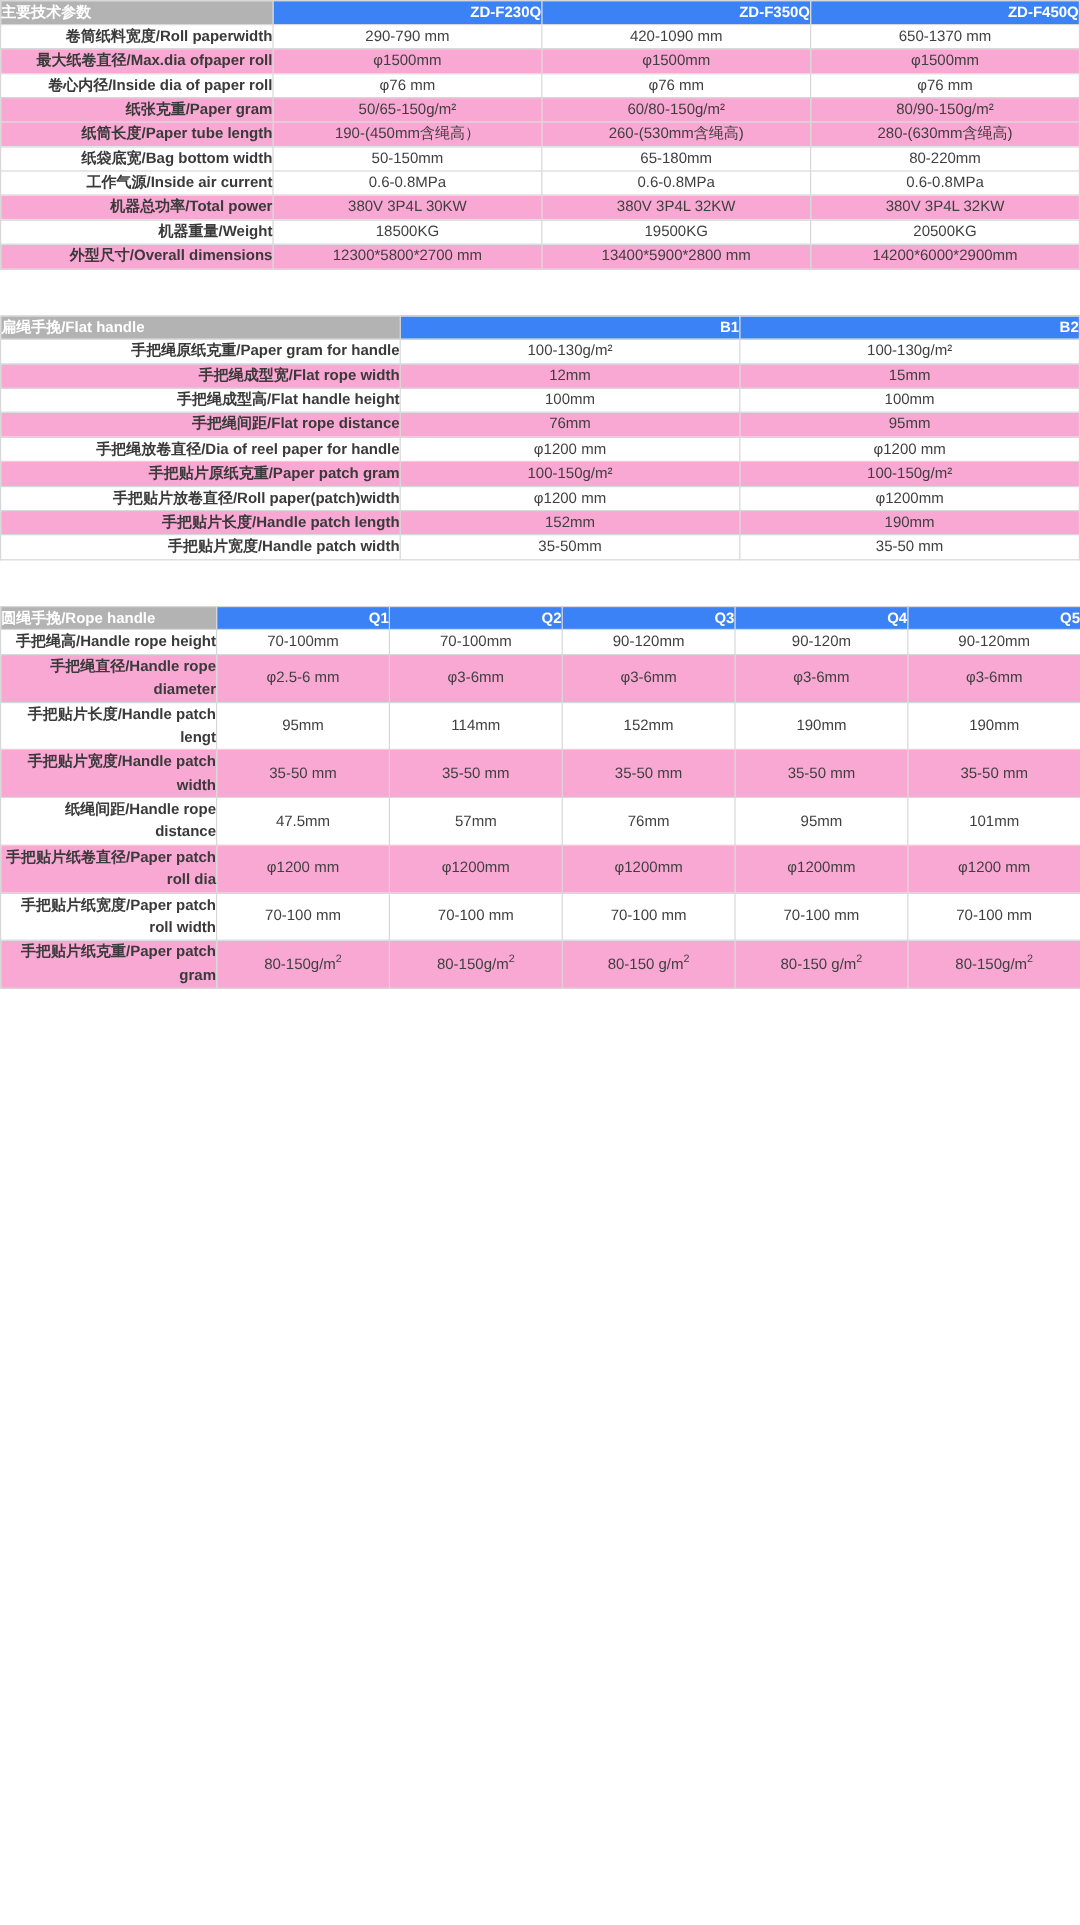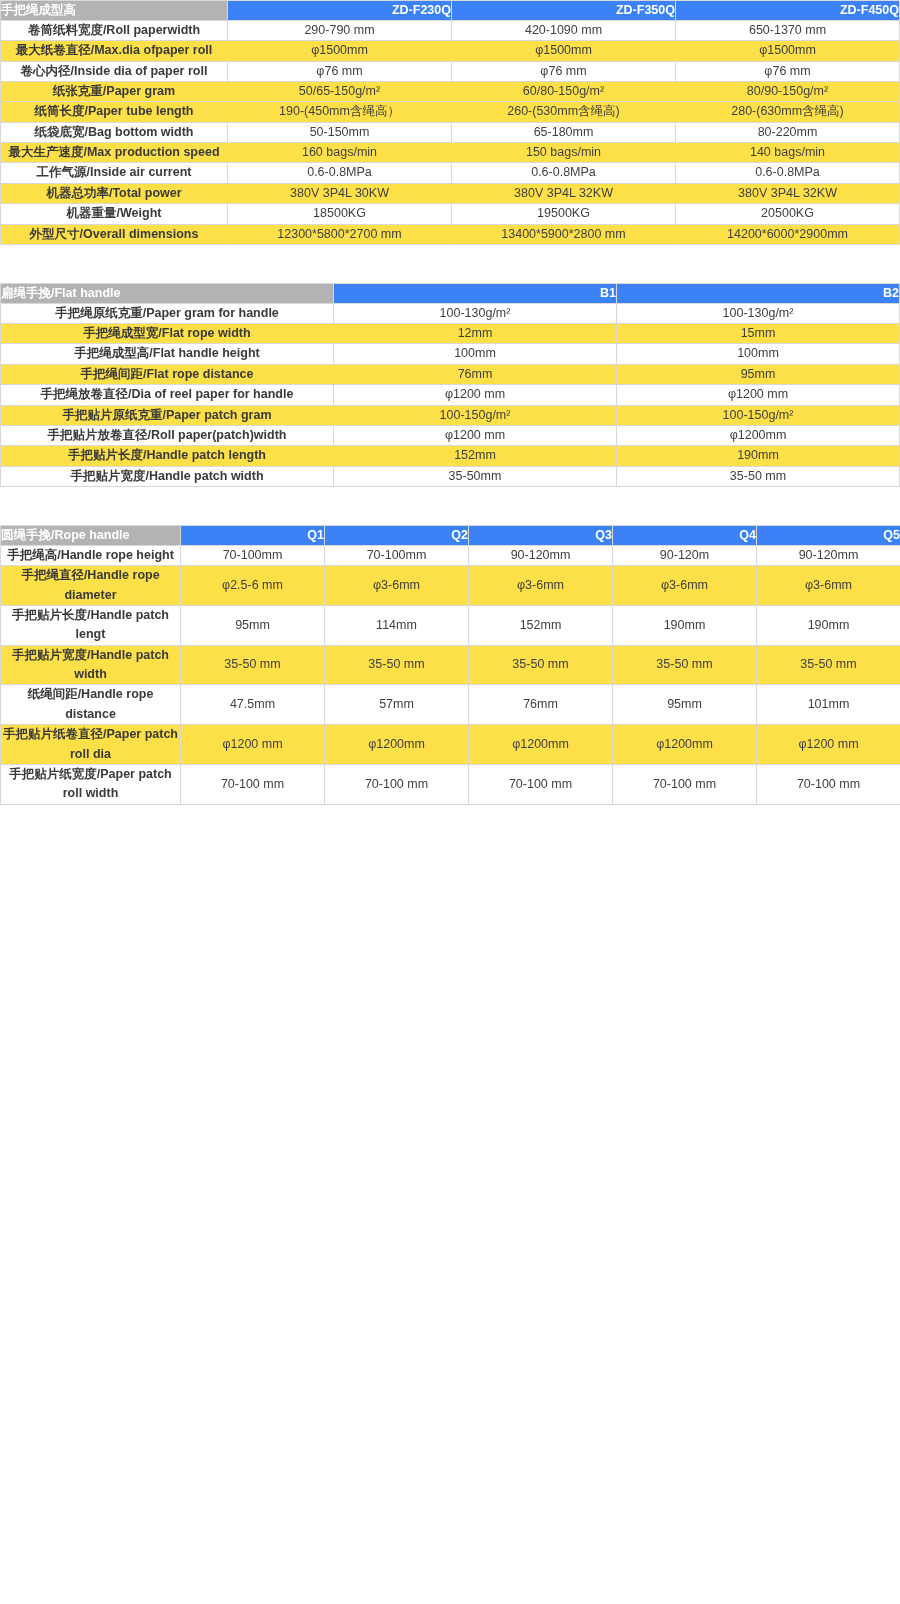--- a/index.html
+++ b/index.html
@@ -46,31 +46,31 @@
     padding: 13px 6px;
     text-align: right;
     line-height: 1.5;
   }
   .row-label {
     font-size: 12.5px;
     font-weight: bold;
     color: #3a3a3a;
     padding: 12px 12px;
     line-height: 1.55;
-    text-align: center;
+    text-align: right;
   }
   .cell {
     font-size: 12.5px;
     color: #3f3f3f;
     padding: 12px 6px;
     text-align: center;
     line-height: 1.55;
   }
   tr.even .row-label, tr.even .cell {
-    background: #fde047;
+    background: #f9a8d4;
   }
   tr.odd .row-label, tr.odd .cell {
     background: #ffffff;
   }
   
   table.t1 col.c0 { width: 227px; }
   table.t1 col.cx { width: 224px; }
   table.t2 col.c0 { width: 333px; }
   table.t2 col.cx { width: 283px; }
   table.t3 col.c0 { width: 180px; }
@@ -84,21 +84,21 @@
 
   <table class="spec t1">
     <colgroup>
         <col class="c0">
         <col class="cx">
         <col class="cx">
         <col class="cx">
       </colgroup>
     <thead>
       <tr>
-        <th class="hdr-label">手把绳成型高</th>
+        <th class="hdr-label">主要技术参数</th>
         <th class="hdr-col">ZD-F230Q</th>
         <th class="hdr-col">ZD-F350Q</th>
         <th class="hdr-col">ZD-F450Q</th>
       </tr>
     </thead>
     <tbody>
       <tr class="odd">
         <td class="row-label">卷筒纸料宽度/Roll paperwidth</td>
         <td class="cell">290-790 mm</td>
         <td class="cell">420-1090 mm</td>
@@ -126,26 +126,20 @@
         <td class="row-label">纸筒长度/Paper tube length</td>
         <td class="cell">190-(450mm含绳高）</td>
         <td class="cell">260-(530mm含绳高)</td>
         <td class="cell">280-(630mm含绳高)</td>
       </tr>
       <tr class="odd">
         <td class="row-label">纸袋底宽/Bag bottom width</td>
         <td class="cell">50-150mm</td>
         <td class="cell">65-180mm</td>
         <td class="cell">80-220mm</td>
-      </tr>
-      <tr class="even">
-        <td class="row-label">最大生产速度/Max production speed</td>
-        <td class="cell">160 bags/min</td>
-        <td class="cell">150 bags/min</td>
-        <td class="cell">140 bags/min</td>
       </tr>
       <tr class="odd">
         <td class="row-label">工作气源/Inside air current</td>
         <td class="cell">0.6-0.8MPa</td>
         <td class="cell">0.6-0.8MPa</td>
         <td class="cell">0.6-0.8MPa</td>
       </tr>
       <tr class="even">
         <td class="row-label">机器总功率/Total power</td>
         <td class="cell">380V 3P4L 30KW</td>
@@ -298,16 +292,24 @@
         <td class="cell">φ1200 mm</td>
       </tr>
       <tr class="odd">
         <td class="row-label">手把贴片纸宽度/Paper patch roll width</td>
         <td class="cell">70-100 mm</td>
         <td class="cell">70-100 mm</td>
         <td class="cell">70-100 mm</td>
         <td class="cell">70-100 mm</td>
         <td class="cell">70-100 mm</td>
       </tr>
+      <tr class="even">
+        <td class="row-label">手把贴片纸克重/Paper patch gram</td>
+        <td class="cell">80-150g/m<sup>2</sup></td>
+        <td class="cell">80-150g/m<sup>2</sup></td>
+        <td class="cell">80-150 g/m<sup>2</sup></td>
+        <td class="cell">80-150 g/m<sup>2</sup></td>
+        <td class="cell">80-150g/m<sup>2</sup></td>
+      </tr>
     </tbody>
   </table>
 
 </div>
 
 </body></html>

